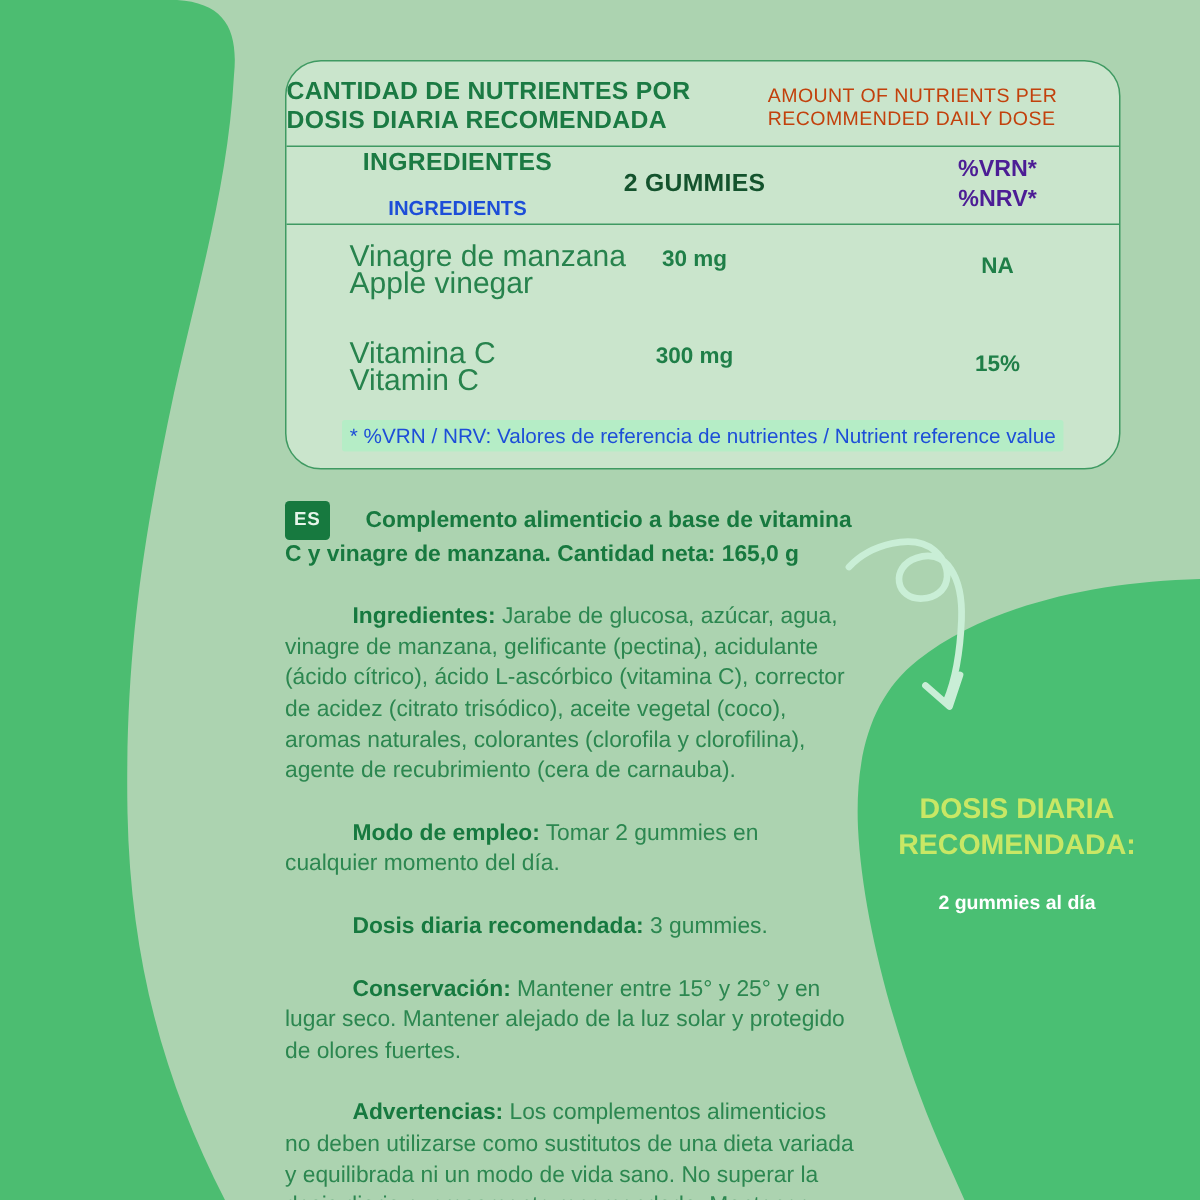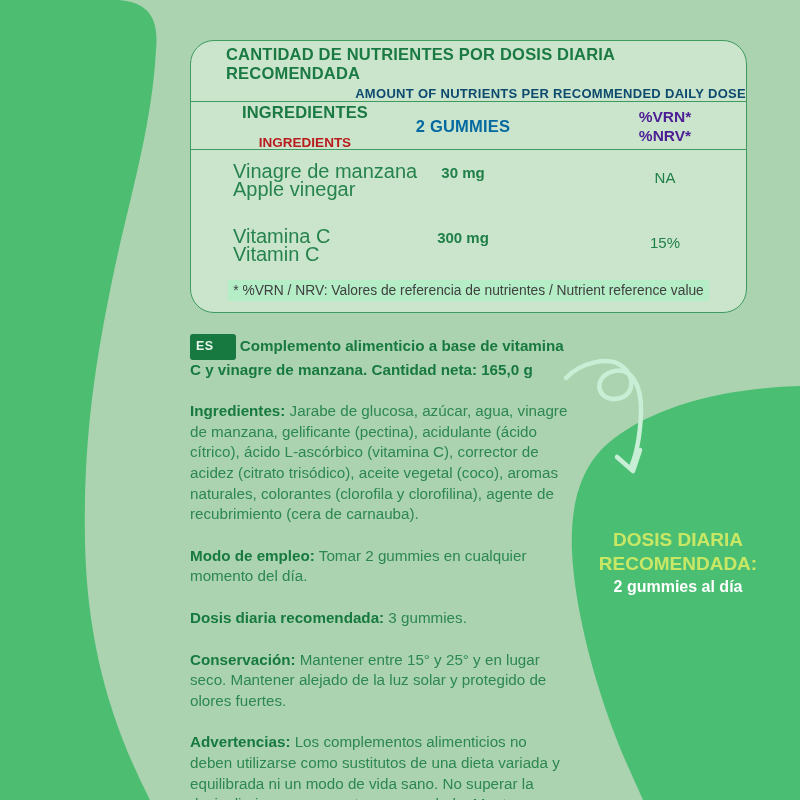--- a/index.html
+++ b/index.html
@@ -16,74 +16,74 @@
     box-sizing:border-box;
     background:#cae5cc;
     border:1.5px solid #3f9a62;
     border-radius:24px;
     z-index:2;
     display:flex;flex-direction:column;
   }
   .tbl-title{
     height:69px;box-sizing:border-box;
     border-bottom:1.5px solid #3f9a62;
-    display:flex;flex-direction:column;align-items:flex-end;justify-content:center;
-    gap:3px;padding-top:4px;padding-left:35px;
+    display:flex;flex-direction:row;align-items:center;justify-content:center;
+    gap:3px;padding-top:4px;
   }
   .tbl-title .t1{font-size:16.5px;font-weight:bold;color:#1b7a43;letter-spacing:.2px;}
-  .tbl-title .t2{font-size:13px;font-weight:bold;color:#0c4a6e;letter-spacing:.3px;}
+  .tbl-title .t2{font-size:13px;font-weight:normal;color:#c2410c;letter-spacing:.3px;}
   .tbl-head{
     height:64px;box-sizing:border-box;position:relative;
     border-bottom:1.5px solid #3f9a62;
   }
   .col-ing{position:absolute;left:114px;top:50%;transform:translate(-50%,-50%);text-align:center;white-space:nowrap;}
   .col-ing .c1{font-size:16.5px;font-weight:bold;color:#1b7a43;letter-spacing:.2px;}
-  .col-ing .c2{font-size:13.5px;font-weight:bold;color:#b91c1c;margin-top:13px;}
+  .col-ing .c2{font-size:13.5px;font-weight:bold;color:#1d4ed8;margin-top:13px;}
   .col-gum{position:absolute;left:272px;top:50%;transform:translate(-50%,-50%);
-    font-size:16.5px;font-weight:bold;color:#0369a1;white-space:nowrap;letter-spacing:.2px;}
+    font-size:16.5px;font-weight:bold;color:#14532d;white-space:nowrap;letter-spacing:.2px;}
   .col-vrn{position:absolute;left:474px;top:50%;transform:translate(-50%,-50%);
     font-size:15.5px;font-weight:bold;color:#4c1d95;text-align:center;line-height:1.25;white-space:nowrap;}
   .tbl-body{flex:1;position:relative;}
   .nrow{position:relative;height:52px;margin-top:13px;}
   .nrow .nm{position:absolute;left:42px;top:0;font-size:20px;color:#27834d;line-height:17.5px;}
   .nrow .amt{position:absolute;left:272px;top:1px;transform:translateX(-50%);
     font-size:15px;font-weight:bold;color:#1f7f48;white-space:nowrap;text-align:right;}
   .nrow .ref{position:absolute;left:474px;top:6px;transform:translateX(-50%);
-    font-size:15px;font-weight:normal;color:#1f7f48;white-space:nowrap;}
+    font-size:15px;font-weight:bold;color:#1f7f48;white-space:nowrap;}
   .tbl-foot{
     margin-top:auto;margin-bottom:11px;text-align:center;
   }
   .tbl-foot span{
-    display:inline-block;background:#b5edc6;color:#404040;
+    display:inline-block;background:#b5edc6;color:#1d4ed8;
     font-size:13.8px;padding:3px 5px;border-radius:2px;white-space:nowrap;
   }
 
   
   .info{
     position:absolute;left:190px;top:334px;width:380px;z-index:2;
     color:#2c8750;font-size:15.2px;line-height:20.6px;
   }
   .intro{font-weight:bold;color:#17793f;margin:0 0 21px 0;}
   .lang-badge{
     display:inline-block;background:#17793f;color:#e7f5ea;
     font-size:12.5px;font-weight:bold;letter-spacing:.5px;
-    padding:2px 22px 3px 6px;border-radius:3px;margin-right:4px;
+    padding:2px 6px 3px 6px;border-radius:3px;margin-right:24px;
     vertical-align:1px;
   }
   .para{margin:0 0 21px 0;}
-  .para b{color:#16793f;}
+  .para b{color:#16793f;margin-left:45px;}
 
   
   .circle-text{
     position:absolute;left:556px;top:512px;width:244px;z-index:2;
     text-align:center;
   }
   .units{color:#b9e7c4;font-size:25px;font-weight:bold;letter-spacing:.5px;}
   .dose-label{color:#c8e765;font-size:19px;font-weight:bold;line-height:24px;margin-top:16px;}
-  .dose-value{color:#ffffff;font-size:16px;font-weight:bold;margin-top:2px;}
+  .dose-value{color:#ffffff;font-size:13px;font-weight:bold;margin-top:18px;}
 </style>
 </head>
 <body>
 
 <svg class="bg-svg" viewBox="0 0 800 800">
   <path d="M 0,0 L 118,0 C 150,2 159,20 156,50 C 152,122 134,182 116,262 C 97,352 83,432 85,542 C 87,642 110,722 150,800 L 0,800 Z" fill="#4cbd71"></path>
   <path d="M 800,386 C 728,388 658,404 612,440 C 580,465 570,505 572,552 C 575,612 596,692 626,762 L 643,800 L 800,800 Z" fill="#4abf73"></path>
   <g fill="none" stroke="#c9eed6" stroke-width="4.5" stroke-linecap="round" stroke-linejoin="round">
     <path d="M 566,378 C 580,363 609,355 623,367 C 637,379 633,398 615,399 C 597,400 593,378 611,372 C 631,365 642,385 641,413 C 640,437 637,453 631,467"></path>
     <polyline points="617,457 633,471 640,450"></polyline>

